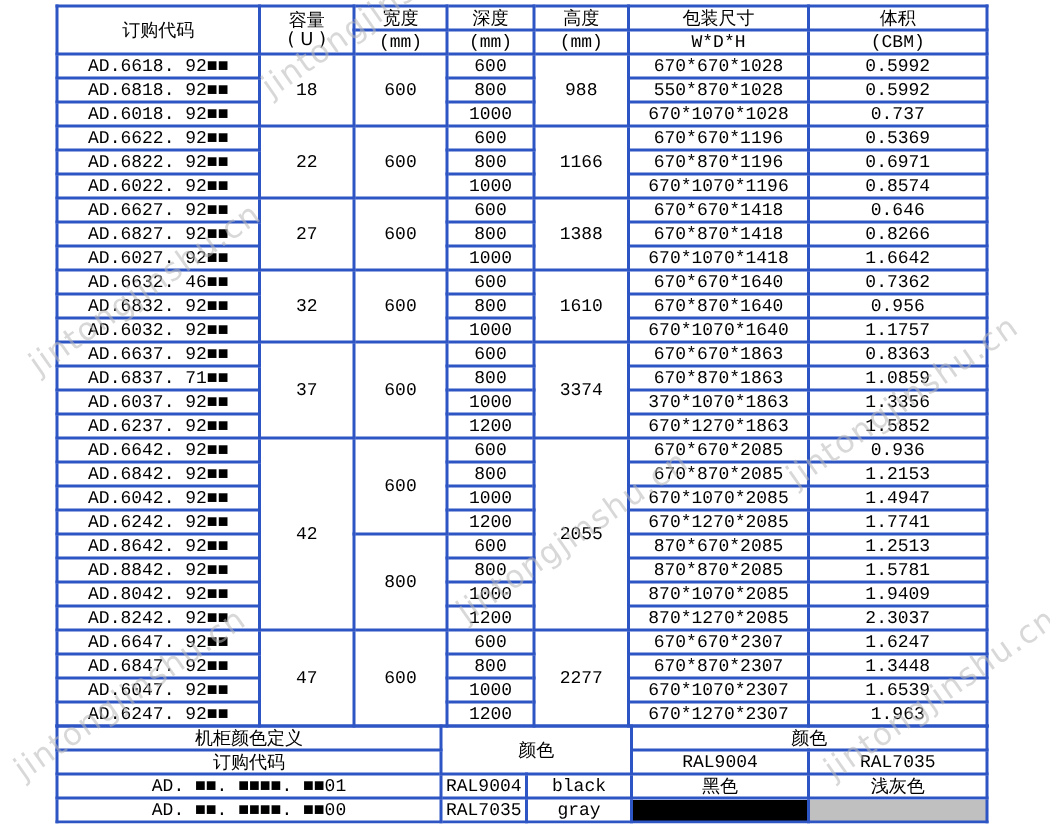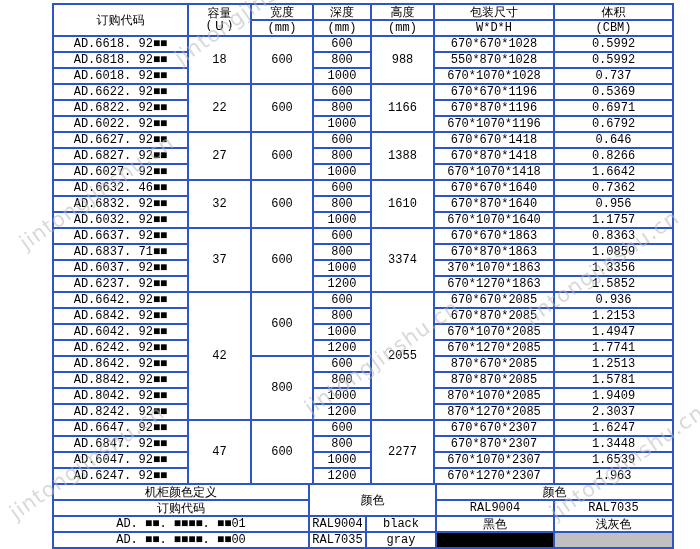--- a/index.html
+++ b/index.html
@@ -1,18 +1,18 @@
 <!DOCTYPE html>
 <html><head>
 <meta charset="utf-8">
 <style>
   html,body{margin:0;padding:0;background:#ffffff;}
   body{width:700px;height:549px;position:relative;overflow:hidden;
        font-family:"Liberation Mono","DejaVu Sans Mono",monospace;color:#000;}
-  .wrap{position:absolute;left:37px;top:3px;width:492px;margin-left:15px;}
+  .wrap{position:absolute;left:37px;top:3px;width:492px;}
   table{border-collapse:collapse;table-layout:fixed;width:620px;background:transparent;}
   td,th{border:2px solid #2e55c4;padding:0;text-align:center;vertical-align:middle;
         font-size:12px;line-height:14px;font-weight:normal;overflow:hidden;white-space:nowrap;}
   table.spec td{height:14px;}
   table.spec th{height:13px;}
   th.hdr-cn{font-family:"DejaVu Sans","Liberation Sans",sans-serif;}
   .two-line{line-height:13px;}
   table.footer{margin-top:-2px;}
   table.footer td{height:13px;}
   .swatch-black{background:#000000;}
@@ -99,21 +99,21 @@
         <tr>
           <td>AD.6822. 92■■</td>
           <td>800</td>
           <td>670*870*1196</td>
           <td>0.6971</td>
         </tr>
         <tr>
           <td>AD.6022. 92■■</td>
           <td>1000</td>
           <td>670*1070*1196</td>
-          <td>0.6792</td>
+          <td>0.8574</td>
         </tr>
         <tr>
           <td>AD.6627. 92■■</td>
           <td rowspan="3">27</td>
           <td rowspan="3">600</td>
           <td>600</td>
           <td rowspan="3">1388</td>
           <td>670*670*1418</td>
           <td>0.646</td>
         </tr>

